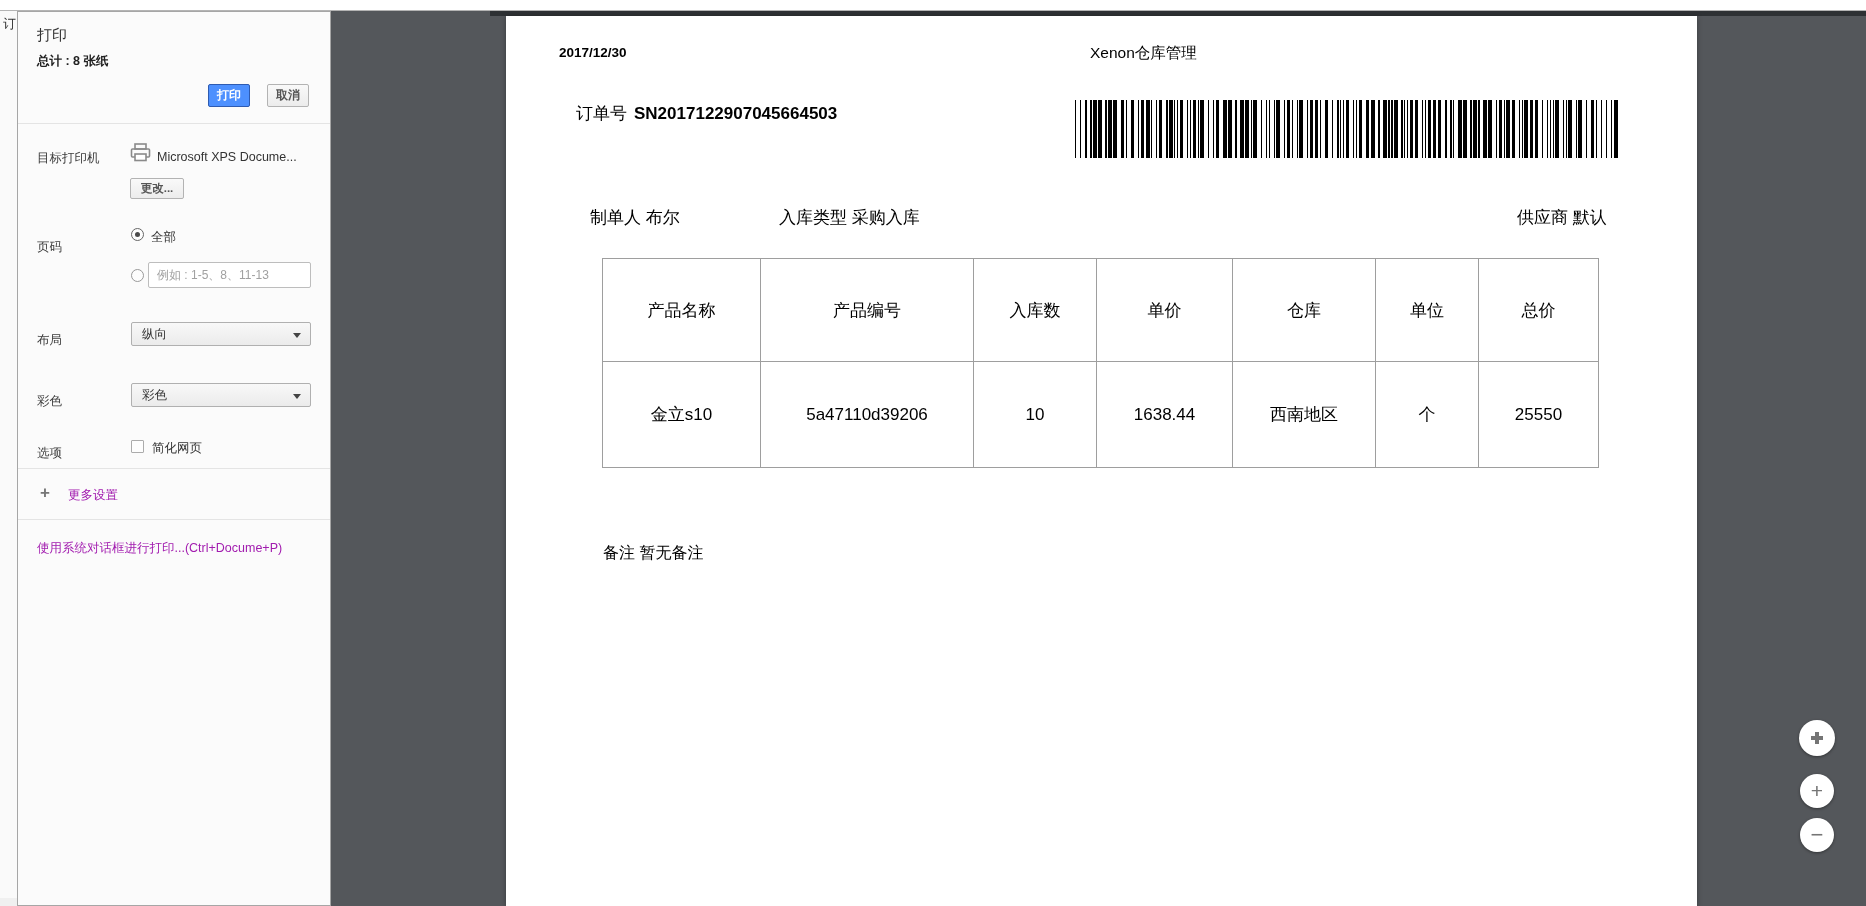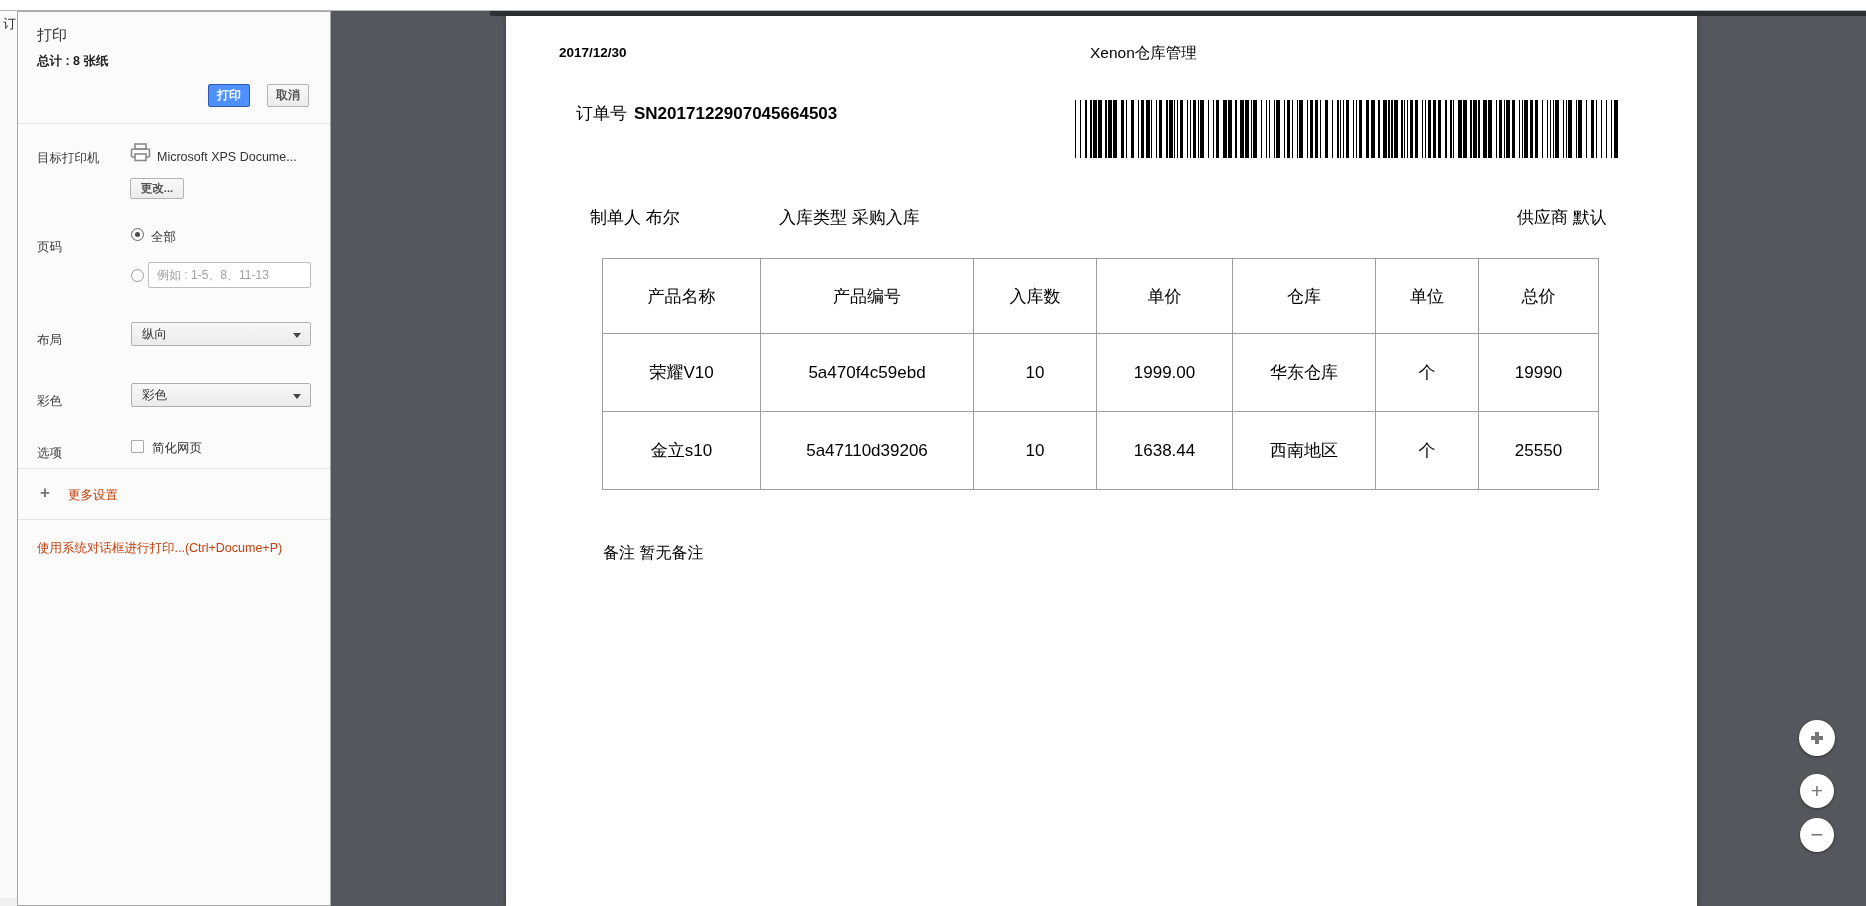--- a/index.html
+++ b/index.html
@@ -40,40 +40,40 @@
   .range-input{position:absolute;left:130px;top:250px;width:163px;height:26px;box-sizing:border-box;border:1px solid #BDBDBD;border-radius:2px;background:#fff;font-size:12px;padding:0 8px;color:#333;font-family:"Liberation Sans",sans-serif;}
   .range-input::placeholder{color:#A0A0A0;}
   .select{position:absolute;left:113px;width:180px;height:24px;box-sizing:border-box;background:linear-gradient(#f8f8f8,#ebebeb);border:1px solid #B0B0B0;border-radius:2px;display:flex;align-items:center;}
   .select .val{margin-left:10px;font-size:12.5px;color:#333;}
   .select .caret{position:absolute;right:9px;top:10px;width:0;height:0;border-left:4px solid transparent;border-right:4px solid transparent;border-top:5px solid #444;}
   .select-layout{top:310px;}
   .select-color{top:371px;}
   .checkbox{position:absolute;left:113px;top:428px;width:13px;height:13px;border:1px solid #ABABAB;background:#fdfdfd;border-radius:1px;box-sizing:border-box;}
   .checkbox-label{position:absolute;left:134px;top:428px;font-size:12.5px;color:#333;}
   .plus-glyph{position:absolute;left:22px;top:471px;font-size:17px;font-weight:bold;color:#777;}
-  .link{color:#c2410c;font-size:12.5px;text-decoration:none;}
+  .link{color:#a21caf;font-size:12.5px;text-decoration:none;}
   .more-settings{position:absolute;left:50px;top:475px;}
   .sys-dialog{position:absolute;left:19px;top:528px;white-space:nowrap;}
 
   
   #page{position:absolute;left:506px;top:16px;width:1191px;height:890px;background:#fff;z-index:3;box-shadow:0 1px 5px rgba(0,0,0,0.35);color:#000;}
   .doc-date{position:absolute;left:53px;top:29px;font-size:13.5px;font-weight:600;}
   .doc-title{position:absolute;left:584px;top:27px;font-size:15.5px;}
   .order-line{position:absolute;left:70px;top:86px;font-size:17px;}
   .order-number{font-weight:600;margin-left:7px;}
   .barcode{position:absolute;left:569px;top:84px;width:543px;height:58px;display:flex;align-items:stretch;}
   .barcode .bar{background:#000;}
   .barcode .space{background:#fff;}
   .barcode-label{position:absolute;left:569px;top:143px;width:543px;text-align:center;font-family:"Liberation Mono",monospace;font-size:13.5px;}
   .meta-item{position:absolute;top:190px;font-size:17px;white-space:nowrap;}
   .meta-1{left:84px;}
   .meta-2{left:273px;}
   .meta-3{left:1011px;}
   #doc-table{position:absolute;left:96px;top:242px;width:996px;border-collapse:collapse;table-layout:fixed;}
-  #doc-table th,#doc-table td{border:1px solid #9E9E9E;text-align:center;font-weight:normal;font-size:17px;padding:4px;}
+  #doc-table th,#doc-table td{border:1px solid #9E9E9E;text-align:center;font-weight:normal;font-size:17px;padding:18px;}
   #doc-table thead th{height:66px;}
   #doc-table tbody td{height:69px;}
   .remark{position:absolute;left:97px;top:527px;font-size:16px;}
 
   
   .zoom-btn{position:absolute;border-radius:50%;background:#fff;box-shadow:0 1px 3px rgba(0,0,0,0.4);display:flex;align-items:center;justify-content:center;color:#757575;z-index:6;}
   .zoom-fit{left:1799px;top:720px;width:36px;height:36px;}
   .zoom-in{left:1800px;top:774px;width:34px;height:34px;font-size:21px;}
   .zoom-out{left:1800px;top:818px;width:34px;height:34px;font-size:22px;}
 </style>
@@ -406,29 +406,20 @@
           <th>产品编号</th>
           <th>入库数</th>
           <th>单价</th>
           <th>仓库</th>
           <th>单位</th>
           <th>总价</th>
         </tr>
       </thead>
     <tbody>
         <tr>
-          <td>荣耀V10</td>
-          <td>5a470f4c59ebd</td>
-          <td>10</td>
-          <td>1999.00</td>
-          <td>华东仓库</td>
-          <td>个</td>
-          <td>19990</td>
-        </tr>
-        <tr>
           <td>金立s10</td>
           <td>5a47110d39206</td>
           <td>10</td>
           <td>1638.44</td>
           <td>西南地区</td>
           <td>个</td>
           <td>25550</td>
         </tr>
       </tbody>
   </table>

